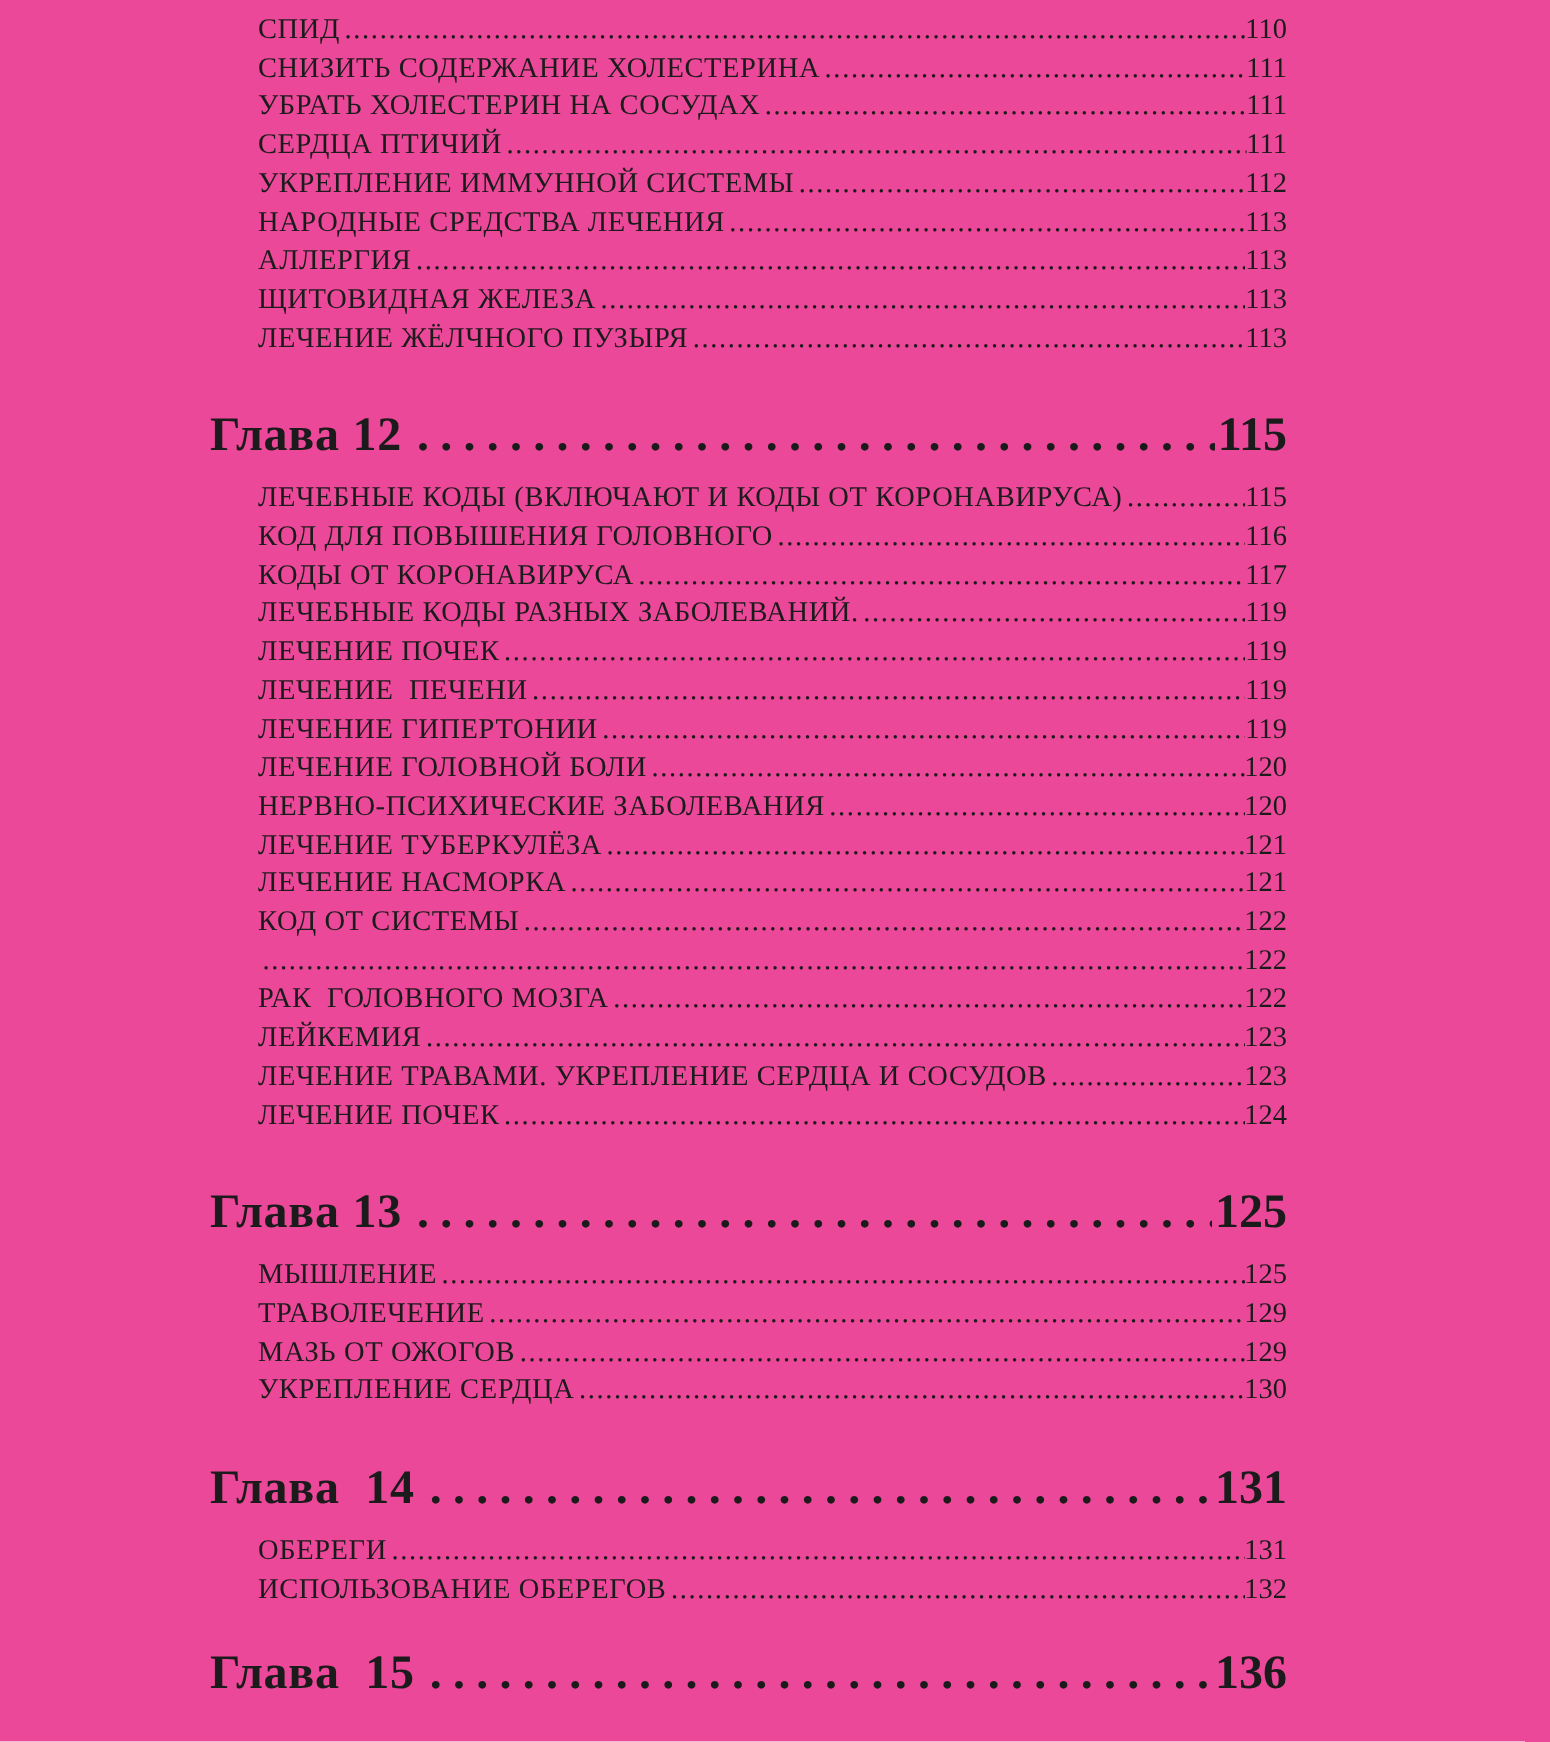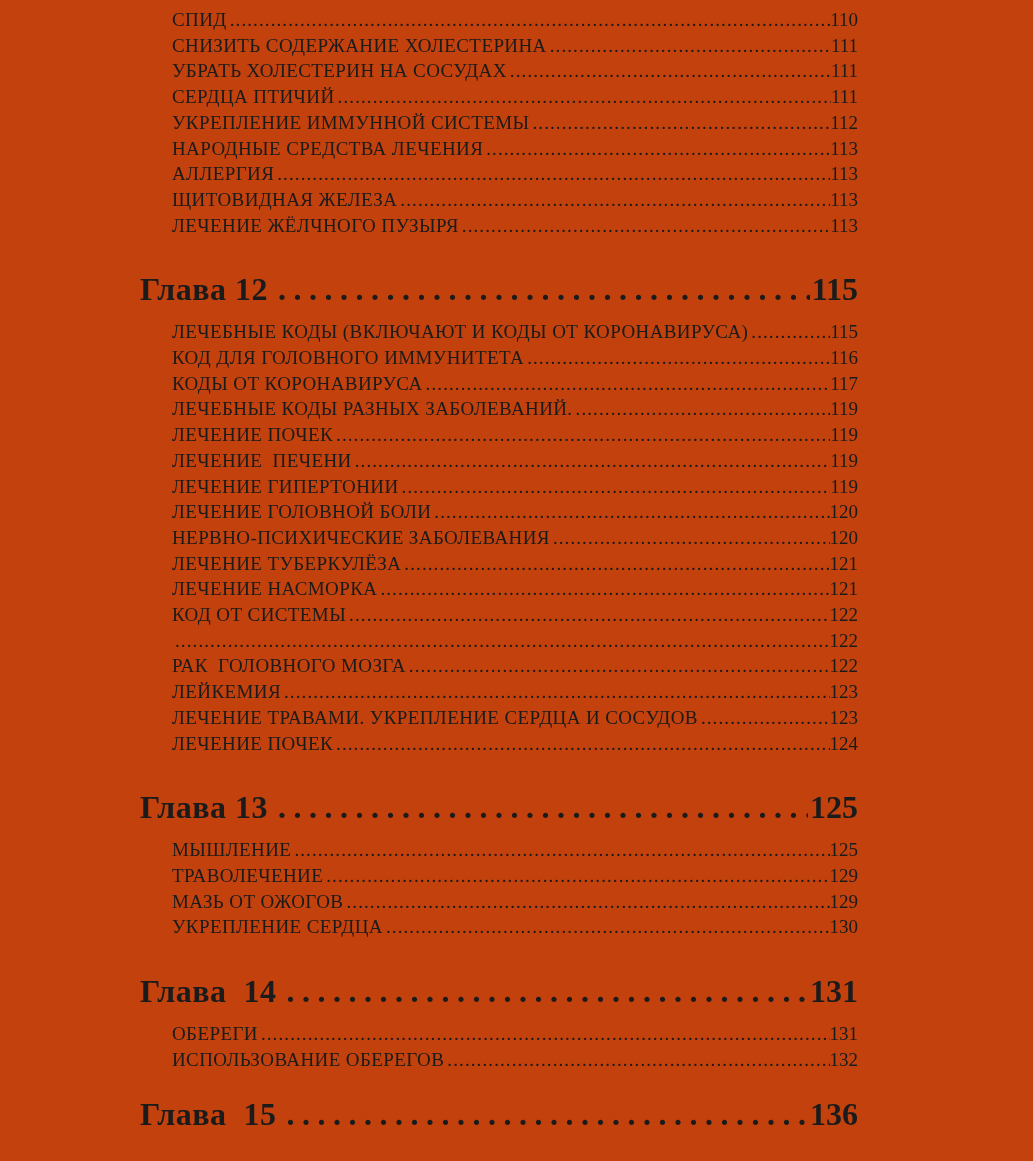--- a/index.html
+++ b/index.html
@@ -4,21 +4,21 @@
 <style>
   html, body {
     margin: 0;
     padding: 0;
     background: #ffffff;
   }
   .page {
     position: relative;
     width: 1033px;
     height: 1161px;
-    background: #c2410c;
+    background: #ec4899;
     overflow: hidden;
     color: #1b1b1b;
     font-family: "Liberation Serif", "DejaVu Serif", serif;
   }
   .content {
     position: absolute;
     top: 7px;
     left: 140px;
     width: 718px;
   }
@@ -149,21 +149,21 @@
     <span class="chapter-leader"></span>
     <span class="chapter-page">115</span>
   </div>
         <div class="entries">
           <div class="toc-row">
     <span class="entry-title">ЛЕЧЕБНЫЕ КОДЫ (ВКЛЮЧАЮТ И КОДЫ ОТ КОРОНАВИРУСА)</span>
     <span class="entry-leader"></span>
     <span class="entry-page">115</span>
   </div>
           <div class="toc-row">
-    <span class="entry-title">КОД ДЛЯ ГОЛОВНОГО ИММУНИТЕТА</span>
+    <span class="entry-title">КОД ДЛЯ ПОВЫШЕНИЯ ГОЛОВНОГО</span>
     <span class="entry-leader"></span>
     <span class="entry-page">116</span>
   </div>
           <div class="toc-row">
     <span class="entry-title">КОДЫ ОТ КОРОНАВИРУСА</span>
     <span class="entry-leader"></span>
     <span class="entry-page">117</span>
   </div>
           <div class="toc-row">
     <span class="entry-title">ЛЕЧЕБНЫЕ КОДЫ РАЗНЫХ ЗАБОЛЕВАНИЙ.</span>

